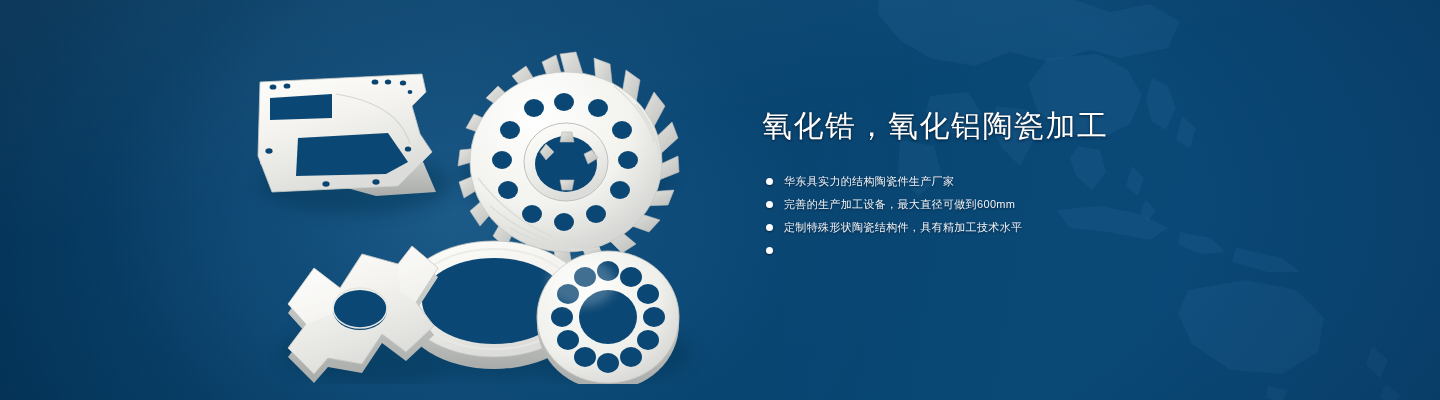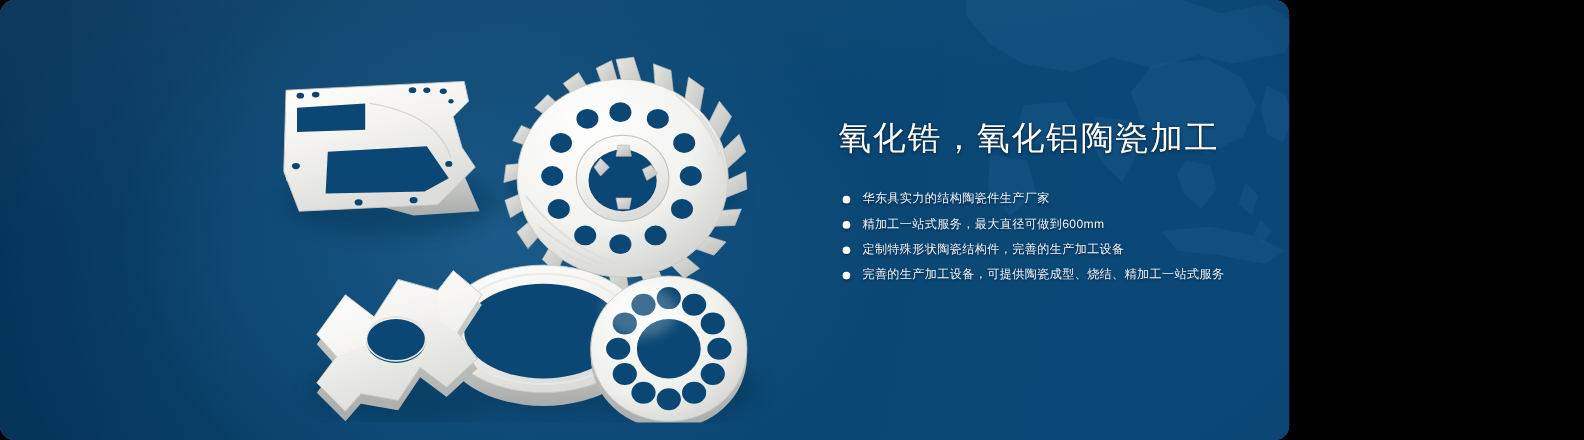--- a/index.html
+++ b/index.html
@@ -6,25 +6,24 @@
     margin: 0;
     padding: 0;
     background: #000;
   }
   body {
     font-family: "Liberation Sans", "DejaVu Sans", sans-serif;
   }
 
   #banner {
     position: relative;
-    width: 1172px;
+    width: 1440px;
     height: 400px;
     overflow: hidden;
     background: #be185d;
-    border-radius: 13px;
   }
 
   
   .bg-base {
     position: absolute;
     inset: 0;
     background: linear-gradient(100deg, #05385F 0%, #074169 22%, #07446F 48%, #0A4876 74%, #0B4878 100%);
   }
   .bg-glow {
     position: absolute;
@@ -340,26 +339,25 @@
   <div class="copy">
     <div class="headline">氧化锆，氧化铝陶瓷加工</div>
 
     <ul class="bullets">
       <li>
         <span class="dot"></span>
         <span class="btext">华东具实力的结构陶瓷件生产厂家</span>
       </li>
       <li>
         <span class="dot"></span>
-        <span class="btext">精加工一站式服务，最大直径可做到600mm</span>
+        <span class="btext">完善的生产加工设备，最大直径可做到600mm</span>
       </li>
       <li>
         <span class="dot"></span>
-        <span class="btext">定制特殊形状陶瓷结构件，完善的生产加工设备</span>
+        <span class="btext">定制特殊形状陶瓷结构件，具有精加工技术水平</span>
       </li>
       <li>
         <span class="dot"></span>
-        <span class="btext">完善的生产加工设备，可提供陶瓷成型、烧结、精加工一站式服务</span>
       </li>
     </ul>
   </div>
 
 </div>
 
 </body></html>

